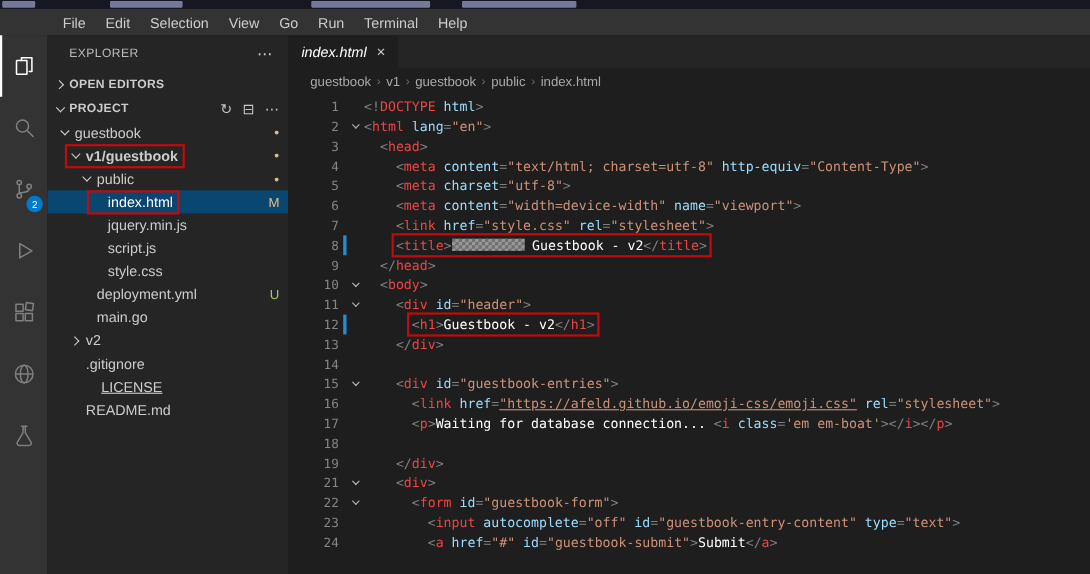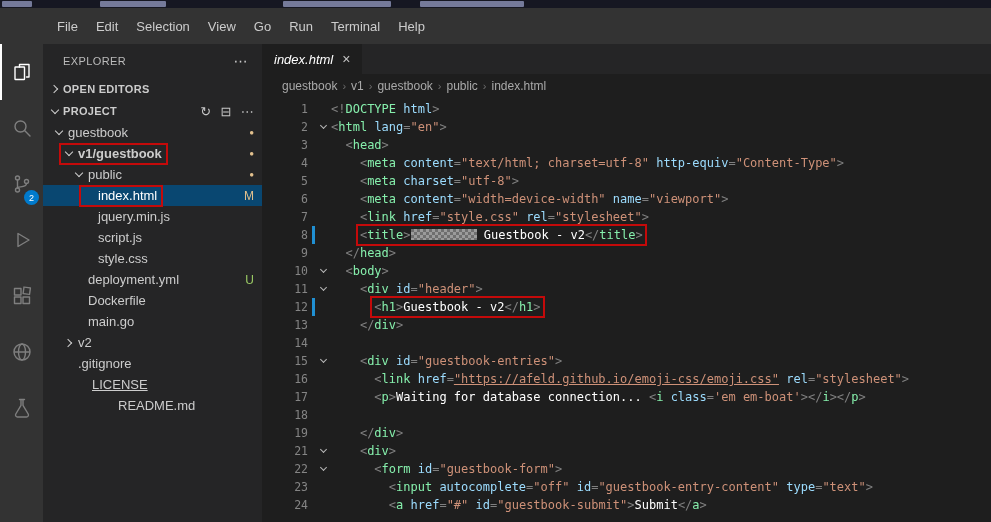--- a/index.html
+++ b/index.html
@@ -4,21 +4,21 @@
 <style>
   html,body{margin:0;padding:0;background:#1e1e1e;}
   .app{width:991px;height:522px;overflow:hidden;position:relative;font-family:"Liberation Sans",sans-serif;user-select:none;}
 
   
   .top-strip{height:8px;background:#161722;position:relative;}
   .frag{position:absolute;top:1px;height:6px;background:#8d93b8;opacity:.8;border-radius:1px;filter:blur(.4px);}
   .f1{left:2px;width:30px}.f2{left:100px;width:66px}.f3{left:283px;width:108px}.f4{left:420px;width:104px}
 
   
-  .menu-bar{height:36px;background:#333333;display:flex;align-items:center;padding-left:48px;}
+  .menu-bar{height:24px;background:#333333;display:flex;align-items:center;padding-left:48px;}
   .menu-item{padding:0 9px;font-size:13px;color:#cccccc;}
 
   .main{display:flex;height:490px;}
 
   
   .activity-bar{width:43px;background:#333333;display:flex;flex-direction:column;flex-shrink:0;}
   .ab-item{width:43px;height:56px;display:flex;align-items:center;justify-content:center;color:#7f7f7f;position:relative;cursor:pointer;}
   .ab-item.active{color:#ffffff;box-shadow:inset 2px 0 0 #ffffff;}
   .ab-badge{position:absolute;right:4px;bottom:7px;width:15px;height:15px;border-radius:50%;background:#007acc;color:#fff;font-size:9px;display:flex;align-items:center;justify-content:center;}
 
@@ -59,21 +59,21 @@
 
   .code-area{flex:1;overflow:hidden;font-family:"DejaVu Sans Mono",monospace;font-size:12px;padding-top:2px;cursor:text;}
   .code-line{height:18px;display:flex;align-items:center;}
   .ln{width:46px;text-align:right;color:#858585;flex-shrink:0;font-size:11.5px;}
   .gitbar{width:3px;height:18px;margin-left:4px;flex-shrink:0;background:transparent;}
   .gitbar.mod{background:#2090d3;}
   .fold{width:16px;flex-shrink:0;display:flex;justify-content:center;}
   .fold .chv{width:12px;height:12px;}
   .fold .chv::before{border-color:#b8b8b8;width:4px;height:4px;}
   .code{white-space:pre;}
-  .tok-p{color:#808080}.tok-t{color:#86efac}.tok-a{color:#9cdcfe}.tok-s{color:#ce9178}
+  .tok-p{color:#808080}.tok-t{color:#ef4444}.tok-a{color:#9cdcfe}.tok-s{color:#ce9178}
   .tok-x{color:#ffffff}.tok-l{color:#ce9178;text-decoration:underline;}
   .code .rbox{outline:2px solid #c40a0a;outline-offset:2px;}
   .px{display:inline-block;width:66px;height:11px;vertical-align:-1px;background-color:#6f6f6f;
       background-image:linear-gradient(45deg,#9b9b9b 25%,transparent 25%,transparent 75%,#9b9b9b 75%),
                        linear-gradient(45deg,#9b9b9b 25%,transparent 25%,transparent 75%,#9b9b9b 75%);
       background-size:6px 6px;background-position:0 0,3px 3px;}
 </style>
 </head>
 <body>
 
@@ -215,26 +215,20 @@
           <div class="tree-row" style="padding-left: 28px;">
             <span class="tree-wrap">
               <span class="chv none"></span>
               <span class="tree-label">deployment.yml</span>
             </span>
             <span class="tree-badge b-U">U</span>
           </div>
           <div class="tree-row" style="padding-left: 28px;">
             <span class="tree-wrap">
               <span class="chv none"></span>
-              <span class="tree-label">Dockerfile</span>
-            </span>
-          </div>
-          <div class="tree-row" style="padding-left: 28px;">
-            <span class="tree-wrap">
-              <span class="chv none"></span>
               <span class="tree-label">main.go</span>
             </span>
           </div>
           <div class="tree-row" style="padding-left: 18px;">
             <span class="tree-wrap">
               <span class="chv right"></span>
               <span class="tree-label">v2</span>
             </span>
           </div>
           <div class="tree-row" style="padding-left: 18px; text-align: right;">
@@ -242,21 +236,21 @@
               <span class="chv none"></span>
               <span class="tree-label">.gitignore</span>
             </span>
           </div>
           <div class="tree-row" style="padding-left: 32px; text-decoration: underline;">
             <span class="tree-wrap">
               <span class="chv none"></span>
               <span class="tree-label">LICENSE</span>
             </span>
           </div>
-          <div class="tree-row" style="padding-left: 18px; margin-left: 40px;">
+          <div class="tree-row" style="padding-left: 18px;">
             <span class="tree-wrap">
               <span class="chv none"></span>
               <span class="tree-label">README.md</span>
             </span>
           </div>
         </div>
     </div>
 
     <div class="editor">
       <div class="tab-bar">

